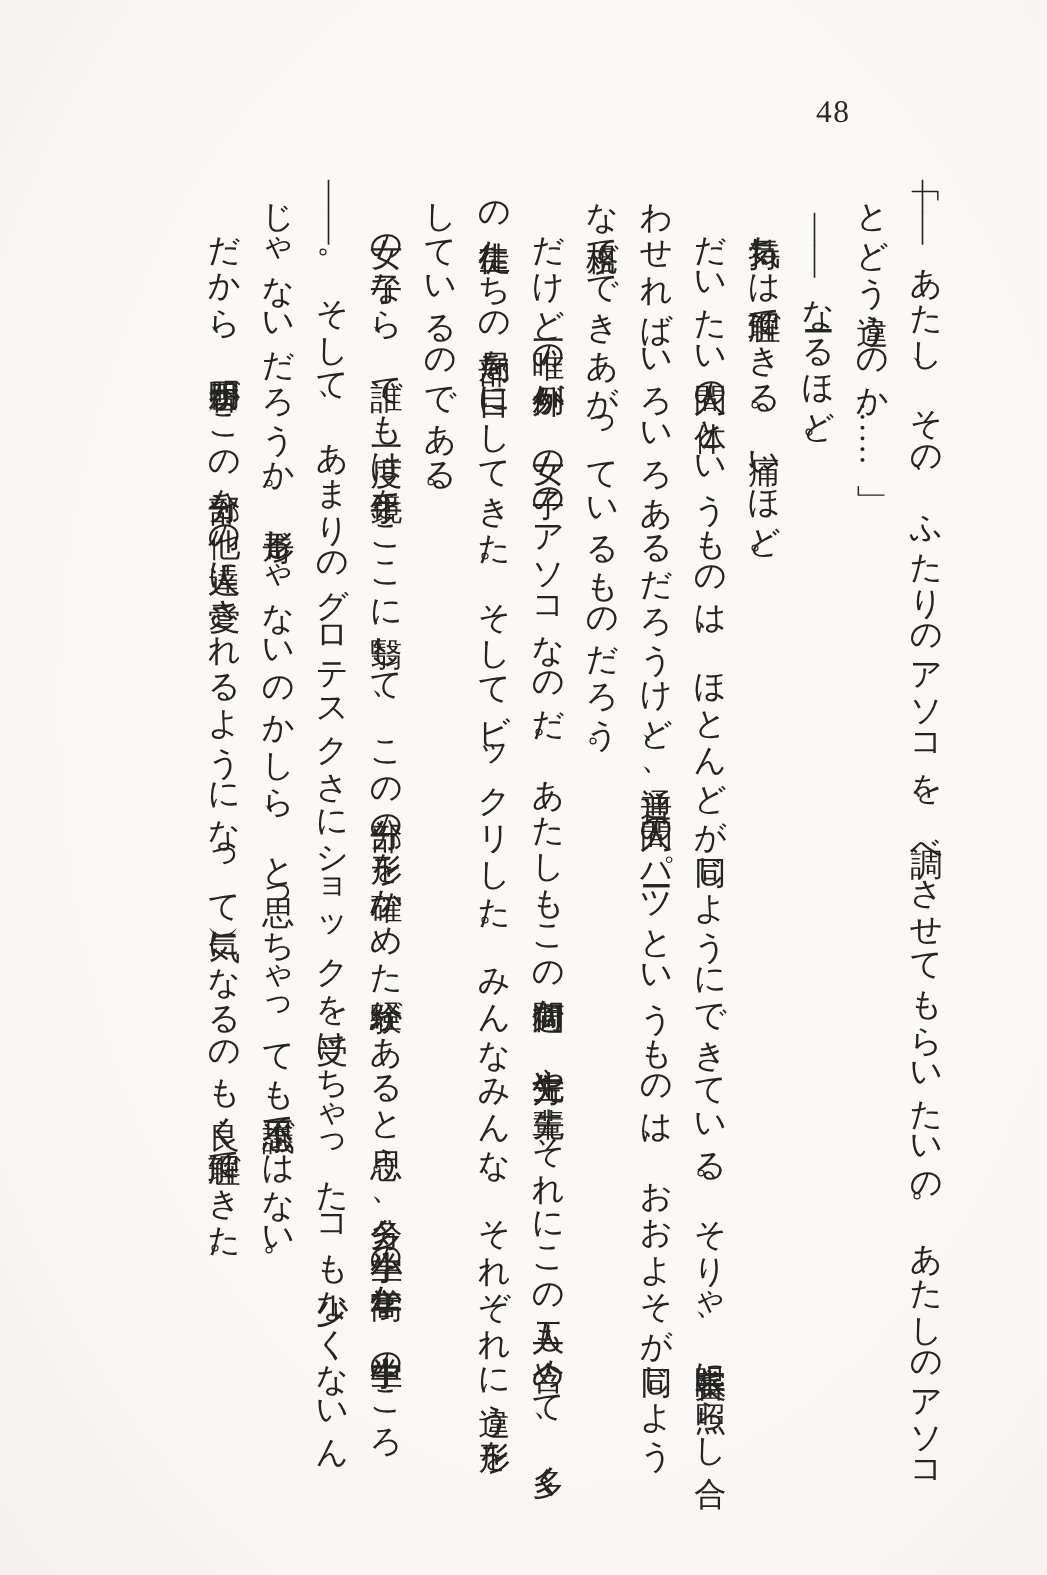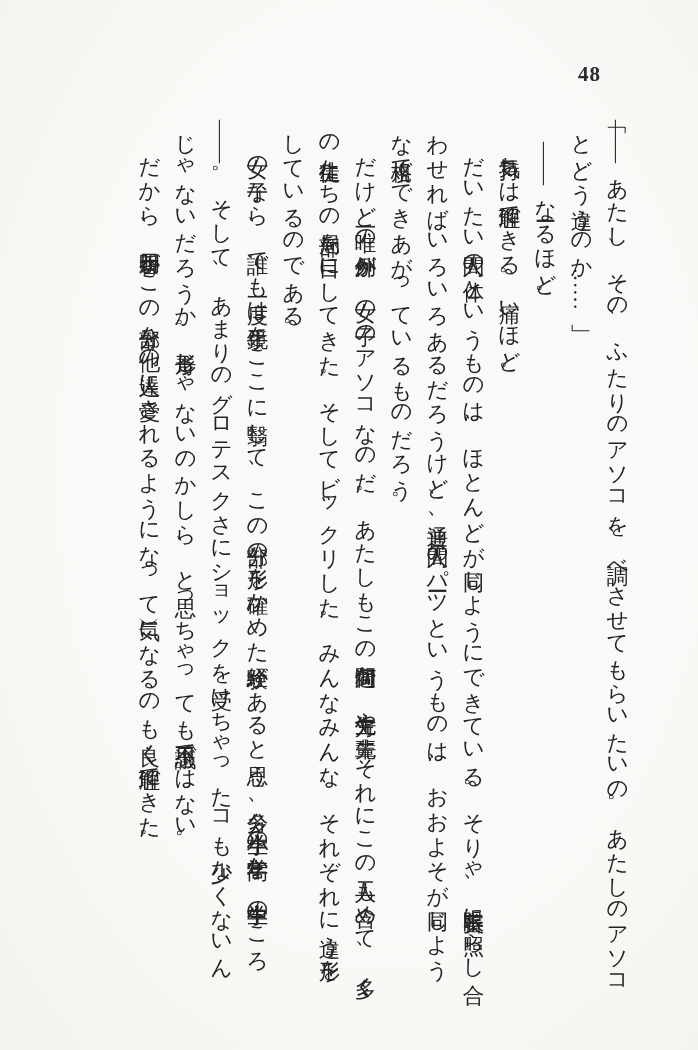--- a/index.html
+++ b/index.html
@@ -13,25 +13,24 @@
     height: 1050px;
     margin: 0 auto;
     background: radial-gradient(ellipse at 55% 45%, #faf9f7 55%, #f3f2ee 100%);
     font-family: "Liberation Serif", "DejaVu Serif", serif;
     color: #262626;
     overflow: hidden;
   }
   .page-number {
     position: absolute;
     top: 62px;
-    left: 578px;
+    left: 544px;
     font-size: 21px;
     letter-spacing: 1px;
     color: #2a2a2a;
-    font-weight: bold;
   }
   .text-block {
     position: absolute;
     top: 120px;
     right: 63px;
     height: 866px;
     writing-mode: vertical-rl;
     -webkit-writing-mode: vertical-rl;
     text-orientation: mixed;
     font-size: 21.5px;

